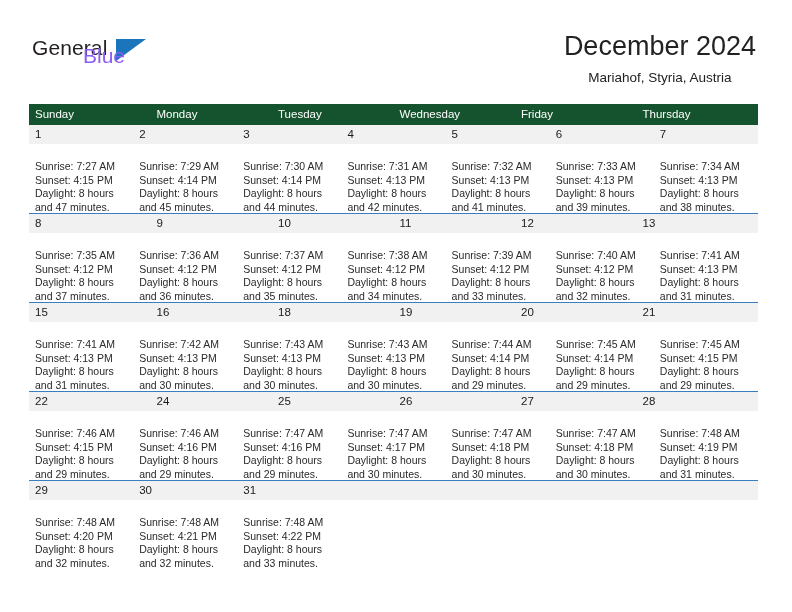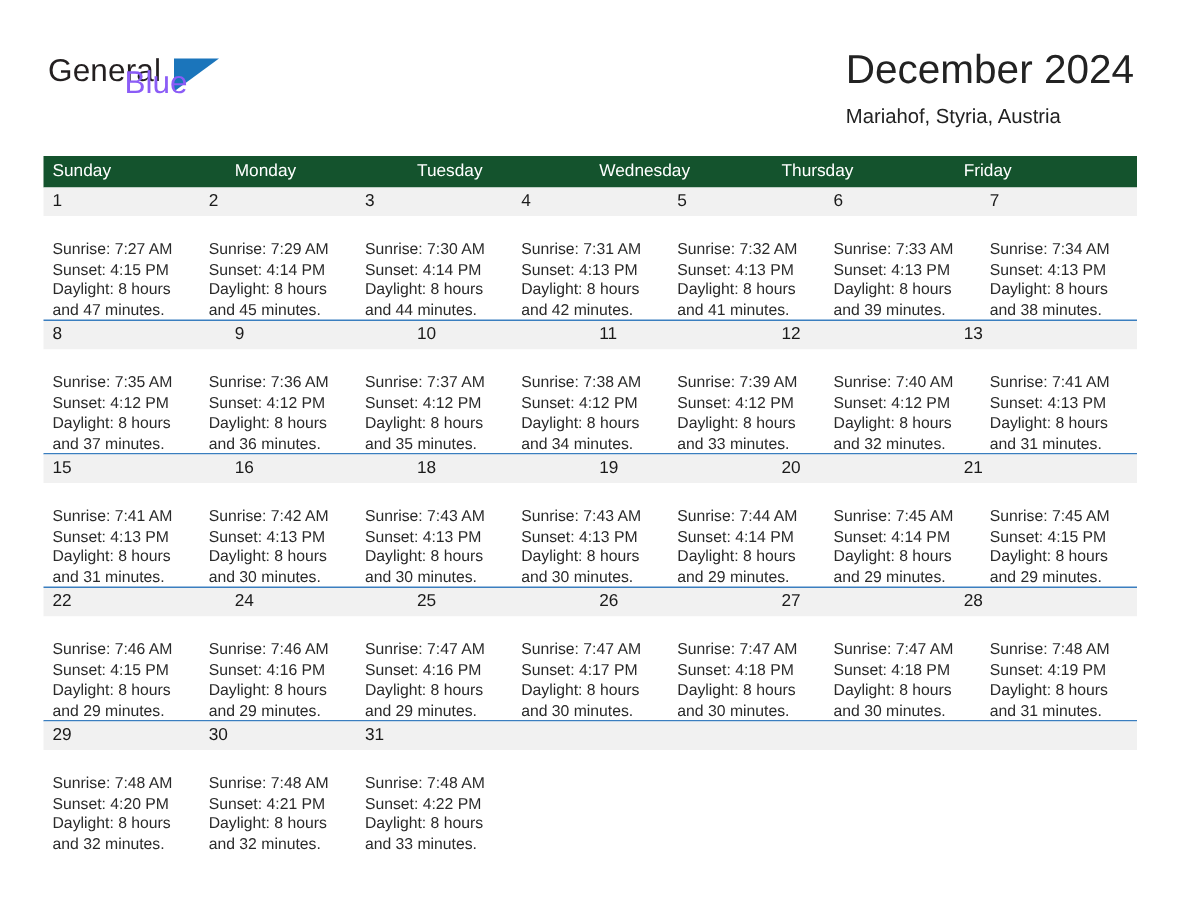--- a/index.html
+++ b/index.html
@@ -62,21 +62,21 @@
     width: 0;
     height: 0;
     border-left: 30px solid #1b75bb;
     border-bottom: 22px solid transparent;
   }
 
   .title-block {
     position: absolute;
     right: 36px;
     top: 30px;
-    text-align: left;
+    text-align: center;
   }
   .cal-title {
     font-size: 27px;
     color: #222222;
     line-height: 32px;
     white-space: nowrap;
     font-weight: normal;
     margin: 0;
   }
   .cal-subtitle {
@@ -169,22 +169,22 @@
     </div>
 
   </div>
 
   <div class="calendar">
     <div class="weekday-row" id="weekday-row">
         <div class="weekday">Sunday</div>
         <div class="weekday">Monday</div>
         <div class="weekday">Tuesday</div>
         <div class="weekday">Wednesday</div>
+        <div class="weekday">Friday</div>
         <div class="weekday">Thursday</div>
-        <div class="weekday">Friday</div>
       </div>
     <div id="weeks-container">
         <div class="week">
           <div class="daynum-row">
             <div class="daynum">1</div>
             <div class="daynum">2</div>
             <div class="daynum">3</div>
             <div class="daynum">4</div>
             <div class="daynum">5</div>
             <div class="daynum">6</div>

